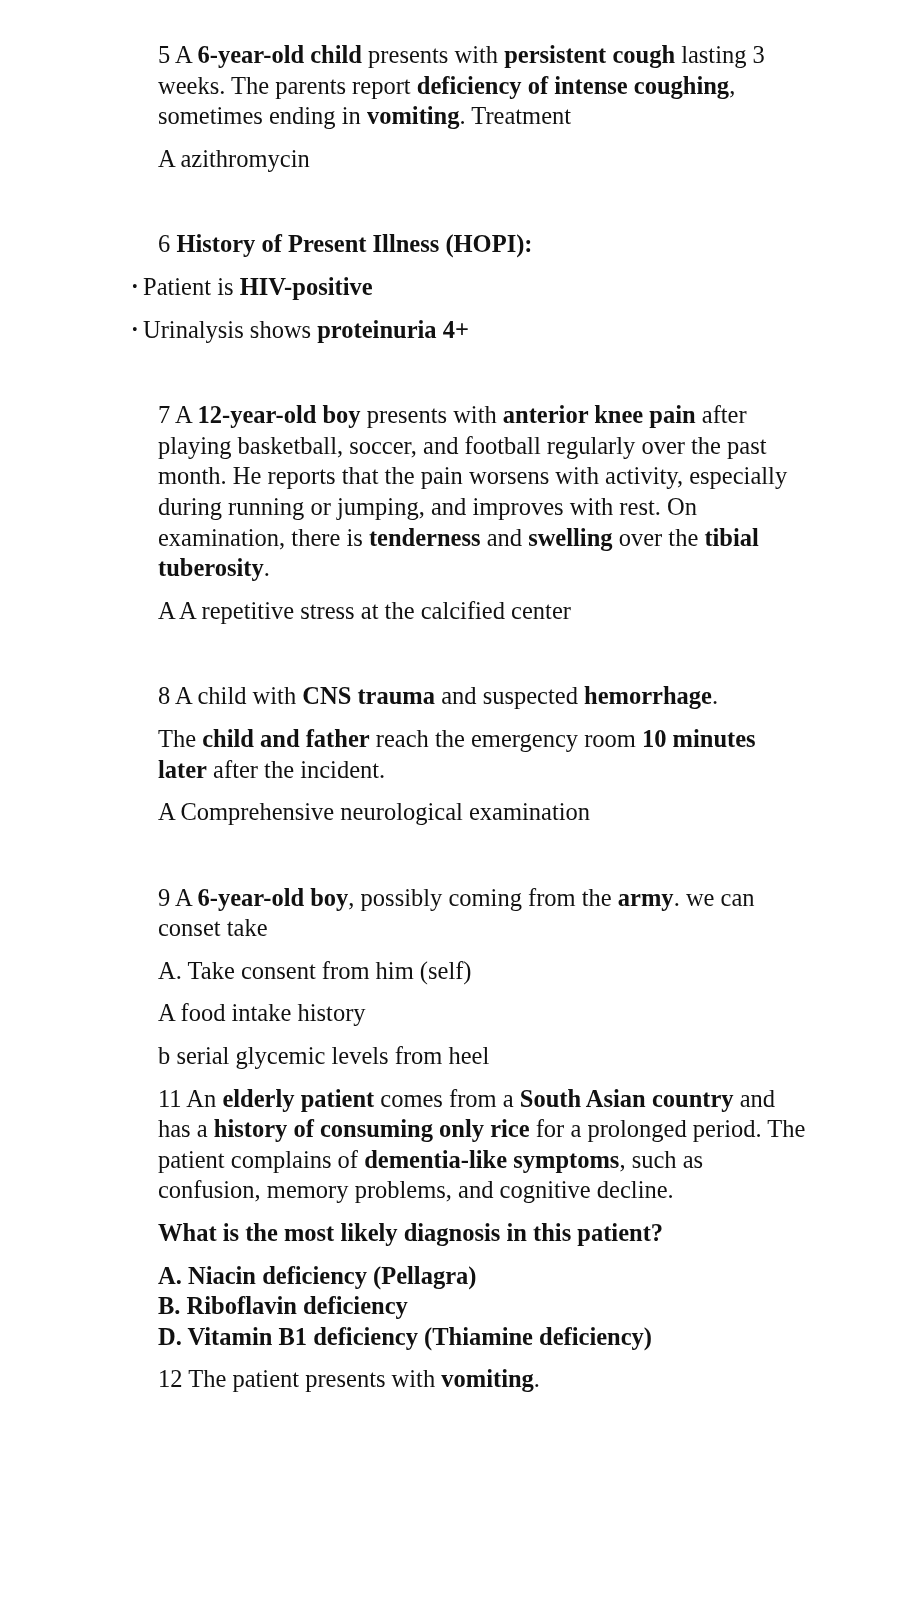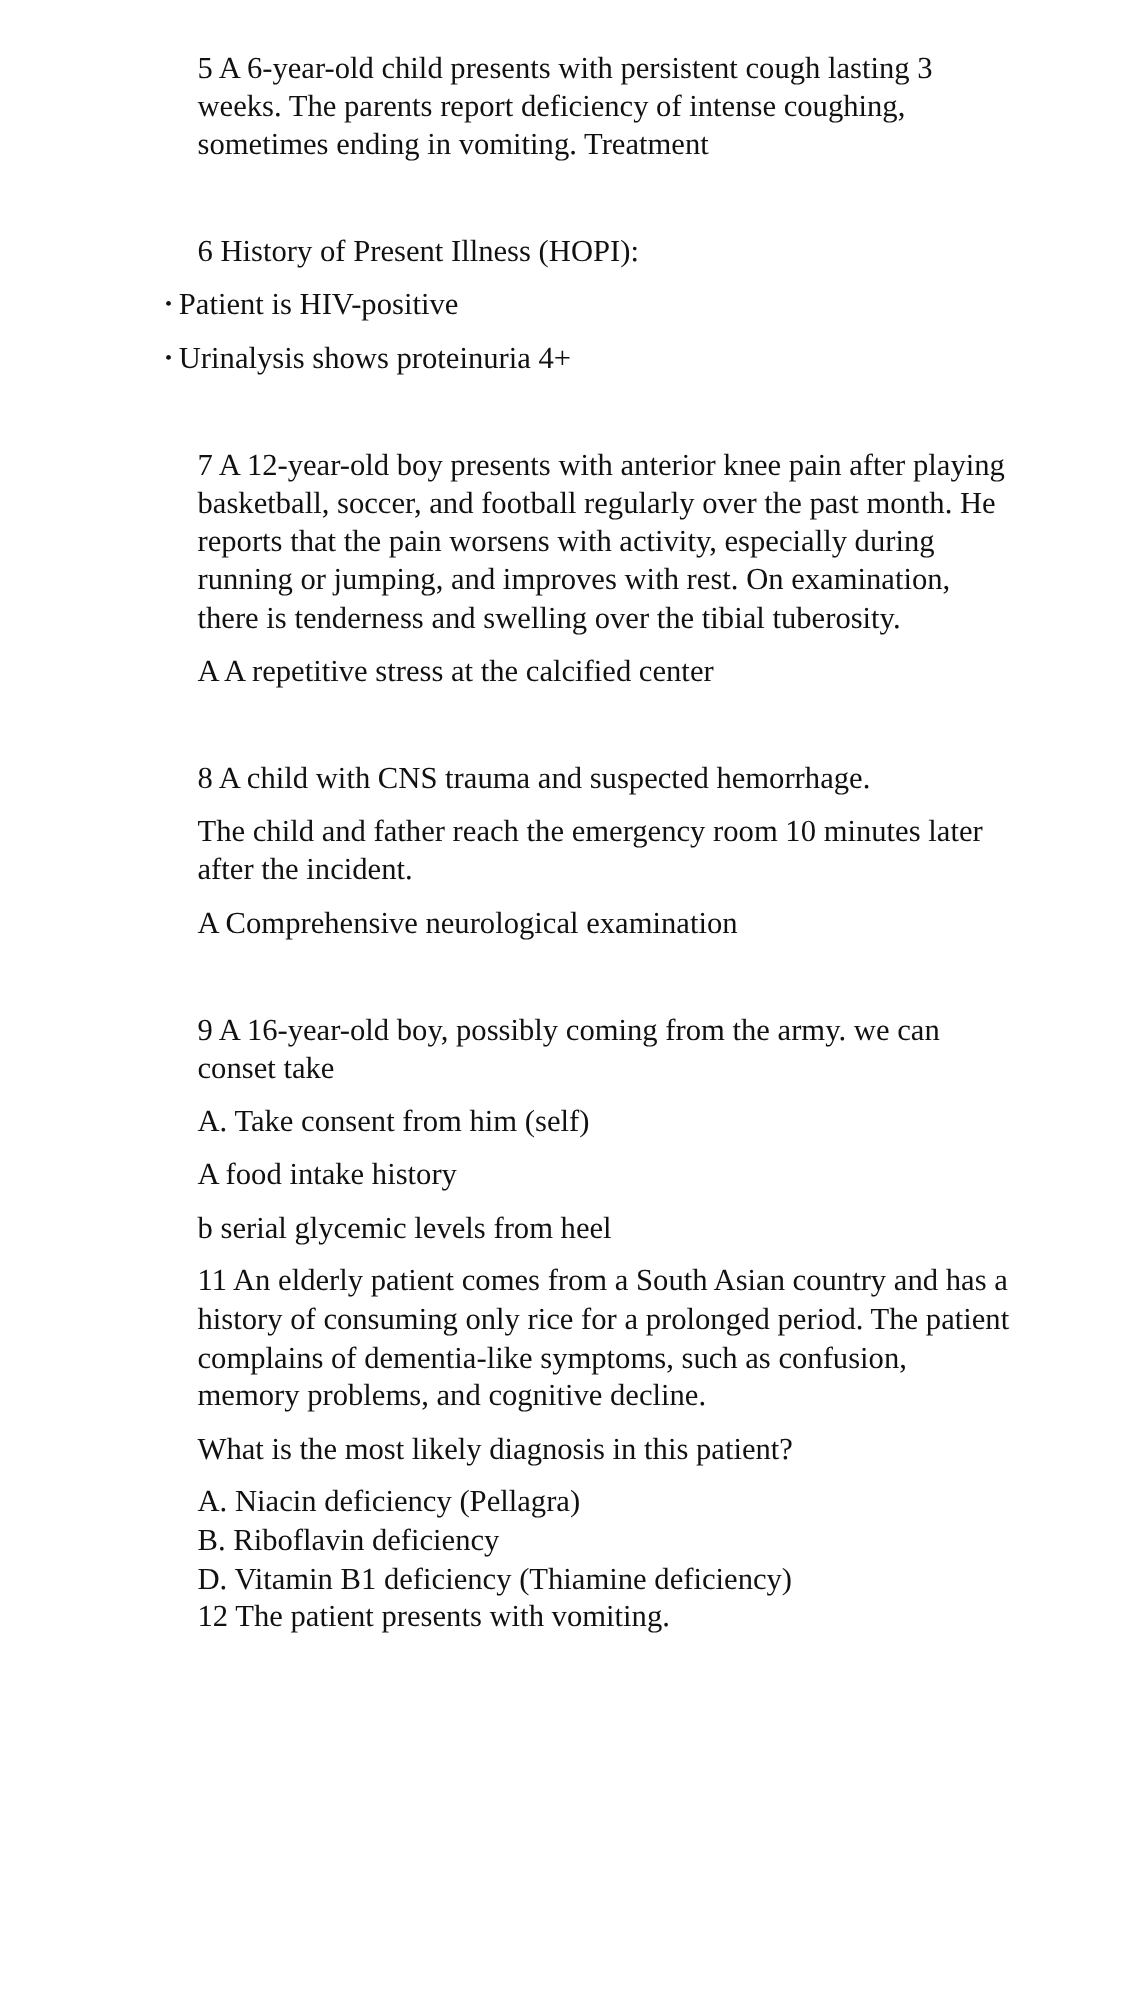--- a/index.html
+++ b/index.html
@@ -19,45 +19,46 @@
   }
   .doc {
     position: absolute;
     left: 158px;
     top: 40px;
     width: 650px;
   }
   p {
     margin: 0 0 12px 0;
   }
-  b { font-weight: normal; }
+  b { font-weight: bold; }
   .gap-lg { height: 43px; }
   .bullet-row {
     position: relative;
     margin: 0 0 12px 0;
     margin-left: -26px;
     padding-left: 11px;
   }
   .bullet {
     position: absolute;
     left: 0;
     top: 0;
     font-size: 16px;
     line-height: 30.6px;
   }
   .opts p { margin: 0; }
-  .opts { }
+  .opts { margin-bottom: 12px; }
 </style>
 </head>
 <body>
 
 <div class="doc">
 
   <section>
     <p>5  A <b>6-year-old child</b> presents with <b>persistent cough</b> lasting 3 weeks. The parents report <b>deficiency of intense coughing</b>, sometimes ending in <b>vomiting</b>. Treatment</p>
+    <p>A azithromycin</p>
   </section>
   <div class="gap-lg"></div>
 
   <section>
     <p>6  <b>History of Present Illness (HOPI):</b></p>
     <div class="bullet-row">
       <span class="bullet">•</span>
       <span>Patient is <b>HIV-positive</b></span>
     </div>
     <div class="bullet-row">
@@ -74,21 +75,21 @@
   <div class="gap-lg"></div>
 
   <section>
     <p>8 A child with <b>CNS trauma</b> and suspected <b>hemorrhage</b>.</p>
     <p>The <b>child and father</b> reach the emergency room <b>10 minutes later</b> after the incident.</p>
     <p>A Comprehensive neurological examination</p>
   </section>
   <div class="gap-lg"></div>
 
   <section>
-    <p>9 A <b>16-year-old boy</b>, possibly coming from the <b>army</b>. we can conset take</p>
+    <p>9 A <b>6-year-old boy</b>, possibly coming from the <b>army</b>. we can conset take</p>
     <p>A. Take consent from him (self)</p>
   </section>
 
   <section>
     <p>A food intake history</p>
     <p>b serial glycemic levels from heel</p>
   </section>
 
   <section>
     <p>11 An <b>elderly patient</b> comes from a <b>South Asian country</b> and has a <b>history of consuming only rice</b> for a prolonged period. The patient complains of <b>dementia-like symptoms</b>, such as confusion, memory problems, and cognitive decline.</p>

